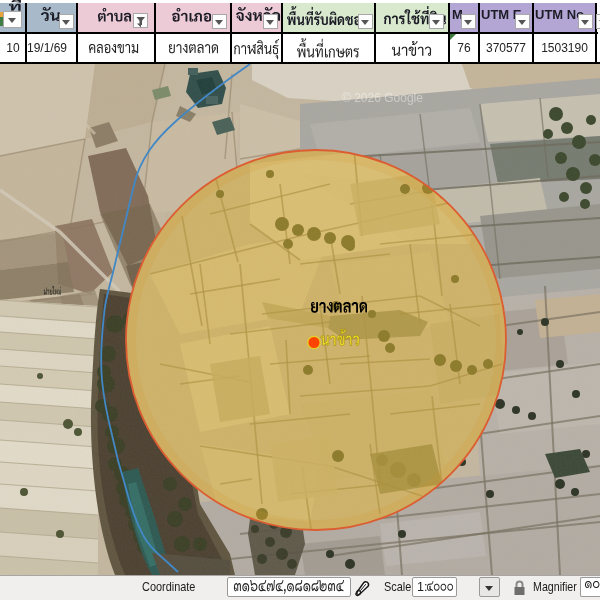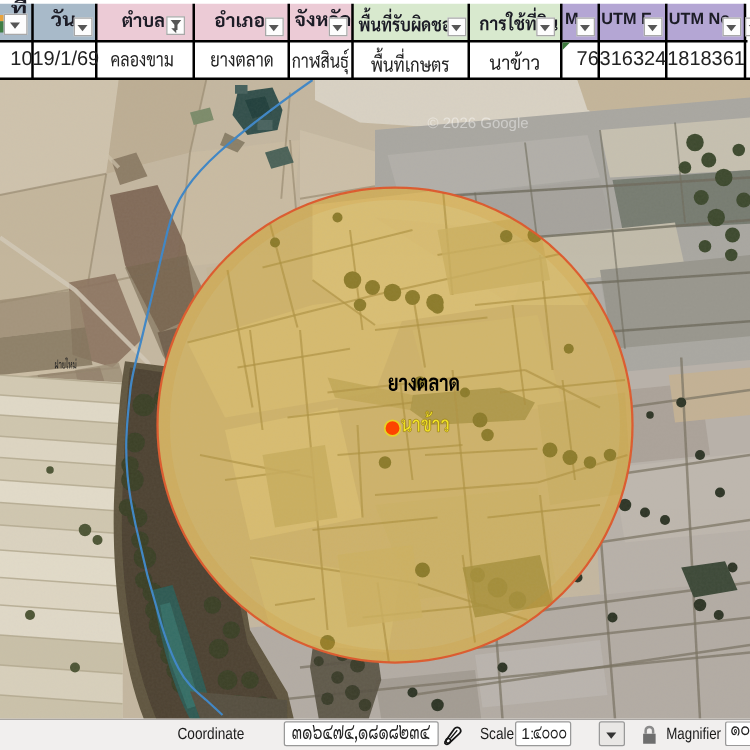--- a/index.html
+++ b/index.html
@@ -1,21 +1,21 @@
 <!DOCTYPE html>
 <html><head><meta charset="utf-8"><style>
 html,body{margin:0;padding:0}
 body{width:600px;height:600px;position:relative;overflow:hidden;background:#fff;
  font-family:"Liberation Sans",sans-serif;}
 .abs{position:absolute}
 .cell{position:absolute;top:3px;height:29px}
 .dl{position:absolute;background:#000}
 .btn{position:absolute;width:15px;height:15px;background:#fdfdfd;border:1px solid #a8a8a8;box-sizing:border-box}
 .tri{position:absolute;left:2px;top:5px;width:0;height:0;border-left:4.5px solid transparent;border-right:4.5px solid transparent;border-top:5px solid #555}
-.dtxt{position:absolute;top:34px;height:28px;line-height:28px;text-align:right;font-size:16px;color:#222}
+.dtxt{position:absolute;top:34px;height:28px;line-height:28px;text-align:center;font-size:12px;color:#222}
 </style></head><body>
 <div class="abs" style="left:0;top:0;width:600px;height:64px;background:#fff">
     <div class="cell" style="left:0px;width:26px;background:#a8bac9"></div>
     <div class="cell" style="left:26px;width:51px;background:#a8bac9"></div>
     <div class="cell" style="left:77px;width:78px;background:#eccbd6"></div>
     <div class="cell" style="left:155px;width:76px;background:#eccbd6"></div>
     <div class="cell" style="left:231px;width:51px;background:#eccbd6"></div>
     <div class="cell" style="left:282px;width:93px;background:#d8e9ce"></div>
     <div class="cell" style="left:375px;width:74px;background:#d8e9ce"></div>
     <div class="cell" style="left:449px;width:30px;background:#b4a6d4"></div>
@@ -73,22 +73,22 @@
       <g transform="translate(391.6,39.2) scale(0.9659,1)">
         <path d="M21.6 5.9L21.1 5.8L21.2 5.2L22.4 4.2L21.6 4.0L21.2 3.6L21.1 2.6L21.5 2.0L22.0 1.7L22.6 1.7L23.1 1.9L23.5 2.4L23.6 3.5L23.0 4.9L23.9 4.6L24.9 3.9L25.5 3.0L25.9 1.9L27.0 2.0L26.4 3.6L25.1 4.9L23.5 5.7L21.6 5.9Z M22.6 3.5L22.9 3.1L22.9 2.8L22.6 2.5L22.1 2.5L21.9 2.8L21.9 3.2L22.2 3.6L22.6 3.5Z M7.9 16.6L7.1 16.7L6.5 16.4L6.1 15.8L5.9 15.0L4.8 15.6L3.6 16.5L2.3 16.5L2.3 10.6L2.2 10.5L1.6 10.6L1.1 10.4L0.6 10.0L0.3 9.4L0.4 8.4L1.0 7.7L1.6 7.5L2.4 7.5L3.1 7.9L3.5 8.5L3.6 15.0L3.8 15.1L6.5 13.5L7.2 12.9L7.4 12.1L7.4 7.6L8.7 7.6L8.7 12.4L8.5 13.0L8.2 13.6L8.9 14.4L9.1 15.2L8.8 16.0L8.4 16.4L7.9 16.6Z M16.1 16.6L15.0 16.6L14.9 16.5L14.9 10.0L14.8 9.4L14.5 9.0L13.8 8.6L12.9 8.6L12.0 9.1L11.6 10.1L10.3 10.1L10.6 8.9L11.1 8.2L11.6 7.8L13.0 7.5L14.2 7.6L15.1 7.9L15.9 8.8L16.2 9.8L16.1 16.6Z M23.5 16.7L22.4 16.7L21.5 16.4L20.9 16.0L20.5 15.2L20.5 12.2L21.5 10.0L21.5 9.4L21.2 8.8L20.5 8.5L19.2 8.6L20.1 9.0L20.6 9.8L20.7 10.5L20.1 11.4L19.5 11.7L18.9 11.7L18.2 11.4L17.8 11.0L17.6 10.2L17.7 9.0L18.1 8.3L18.9 7.7L19.9 7.4L21.2 7.6L22.1 8.0L22.6 8.6L22.8 9.1L22.8 10.0L21.7 12.4L21.7 14.6L22.0 15.4L22.9 15.6L23.6 15.4L24.1 14.8L24.1 7.6L25.3 7.6L25.3 15.1L25.0 15.8L24.7 16.1L23.5 16.7Z M32.9 16.6L31.8 16.6L31.6 16.5L31.6 10.0L31.5 9.4L31.3 9.0L30.5 8.6L29.6 8.6L28.7 9.1L28.4 10.1L27.1 10.1L27.3 8.9L27.8 8.2L28.4 7.8L29.8 7.5L31.0 7.6L31.9 7.9L32.7 8.8L32.9 9.8L32.9 16.6Z M39.6 16.6L38.9 16.7L38.2 16.4L37.7 15.9L37.6 15.2L37.6 14.8L38.0 14.0L38.8 13.6L39.5 13.6L39.6 13.5L39.5 10.0L39.3 9.2L38.9 8.8L38.4 8.6L37.1 8.6L36.2 9.1L35.6 10.1L34.4 10.0L34.8 8.8L35.5 8.1L36.1 7.7L37.4 7.4L38.9 7.6L39.8 8.0L40.6 9.0L40.9 10.1L40.8 15.4L40.4 16.2L39.6 16.6Z M2.2 9.6L2.6 9.2L2.6 8.8L2.1 8.3L1.6 8.4L1.2 8.8L1.2 9.2L1.6 9.6L2.2 9.6Z M19.5 10.9L19.9 10.5L19.9 9.9L19.5 9.5L18.9 9.5L18.5 9.9L18.5 10.5L18.9 10.9L19.5 10.9Z M7.8 15.8L8.1 15.4L8.1 14.8L7.8 14.4L7.2 14.3L6.9 14.8L6.9 15.4L7.2 15.8L7.8 15.8Z M39.4 15.8L39.8 15.4L39.8 14.9L39.4 14.5L38.9 14.5L38.5 14.9L38.5 15.4L38.9 15.8L39.4 15.8Z" fill="#222"></path>
       </g>
     </svg>
     <div class="abs" style="left:452px;top:7px;font-size:13px;color:#1c1c26;font-weight:bold">M</div>
     <div class="abs" style="left:481px;top:7px;font-size:13px;color:#1c1c26;font-weight:bold">UTM E</div>
     <div class="abs" style="left:535px;top:7px;font-size:13px;color:#1c1c26;font-weight:bold">UTM No</div>
     <div class="dtxt" style="left:0px;width:26px">10</div>
     <div class="dtxt" style="left:26px;width:42px">19/1/69</div>
     <div class="dtxt" style="left:449px;width:30px">76</div>
-    <div class="dtxt" style="left:479px;width:54px">316324</div>
-    <div class="dtxt" style="left:533px;width:63px">1818361</div>
+    <div class="dtxt" style="left:479px;width:54px">370577</div>
+    <div class="dtxt" style="left:533px;width:63px">1503190</div>
     <div class="btn" style="left:59px;top:14px">
       <div class="tri"></div>
     </div>
     <div class="btn" style="left:212px;top:14px">
       <div class="tri"></div>
     </div>
     <div class="btn" style="left:263px;top:14px">
       <div class="tri"></div>
     </div>
     <div class="btn" style="left:358px;top:14px">

